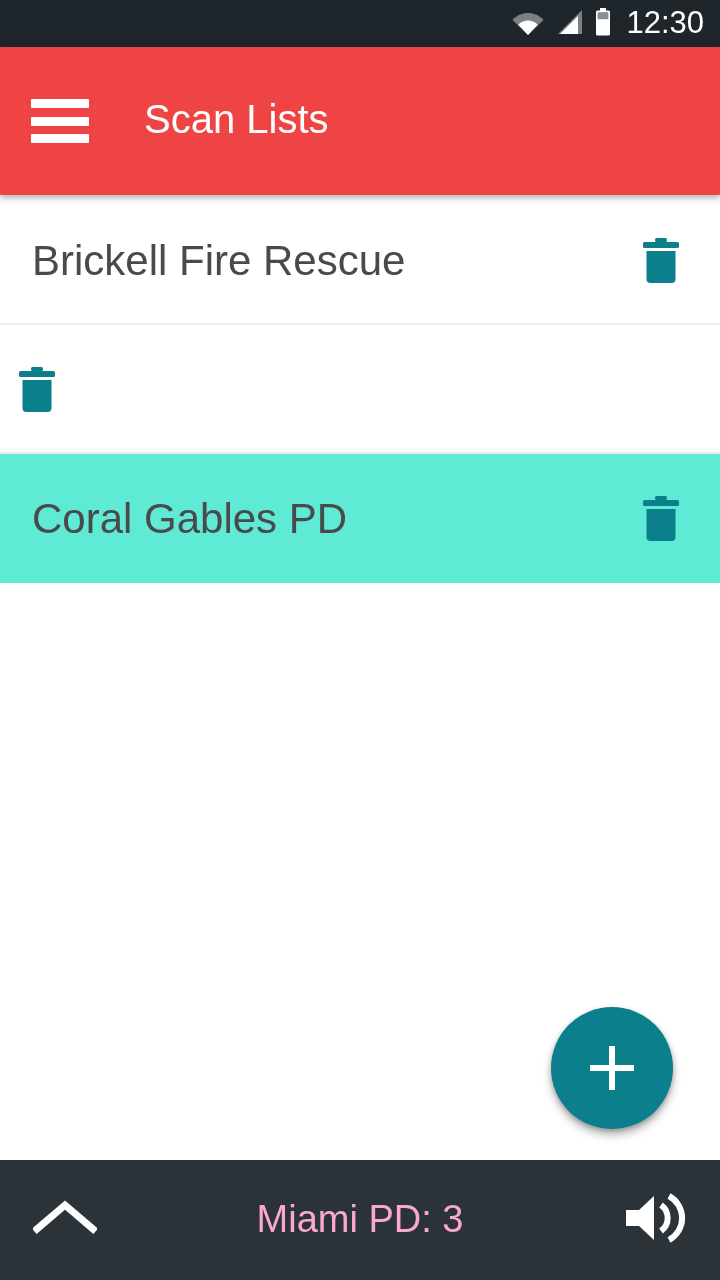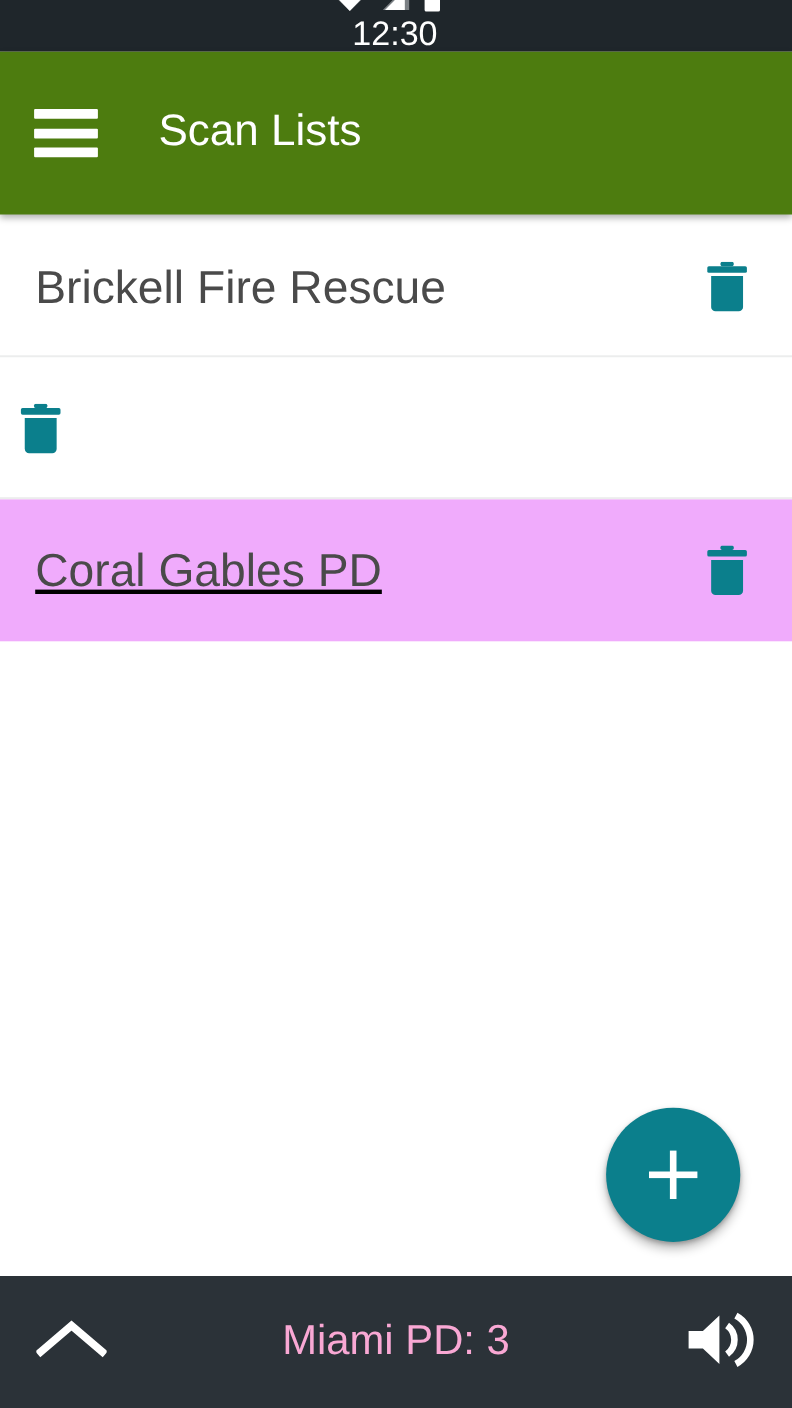--- a/index.html
+++ b/index.html
@@ -20,21 +20,20 @@
     position: absolute;
     top: 0; left: 0;
     width: 720px;
     height: 47px;
     background: #1f262b;
     display: flex;
     align-items: center;
     justify-content: flex-end;
     padding-right: 16px;
     box-sizing: border-box;
-    flex-direction: column;
   }
   .status-icons {
     display: flex;
     align-items: center;
     gap: 11px;
   }
   .status-clock {
     color: #ffffff;
     font-size: 31px;
     letter-spacing: 0px;
@@ -43,21 +42,21 @@
     position: relative;
     top: -1px;
   }
 
   
   .app-bar {
     position: absolute;
     top: 47px; left: 0;
     width: 720px;
     height: 148px;
-    background: #4d7c0f;
+    background: #ef4444;
     display: flex;
     align-items: center;
     box-sizing: border-box;
     box-shadow: 0 3px 6px rgba(0,0,0,0.30);
     z-index: 5;
   }
   .hamburger {
     width: 58px;
     height: 44px;
     margin-left: 31px;
@@ -91,22 +90,21 @@
   .list-row {
     position: relative;
     height: 129px;
     display: flex;
     align-items: center;
     background: #ffffff;
     box-sizing: border-box;
     cursor: pointer;
   }
   .list-row.selected {
-    background: #f0abfc;
-    text-decoration: underline;
+    background: #5eead4;
   }
   .list-row.divided::after {
     content: "";
     position: absolute;
     left: 0; bottom: 0;
     width: 720px;
     height: 2px;
     background: #eceded;
   }
   .row-label {

